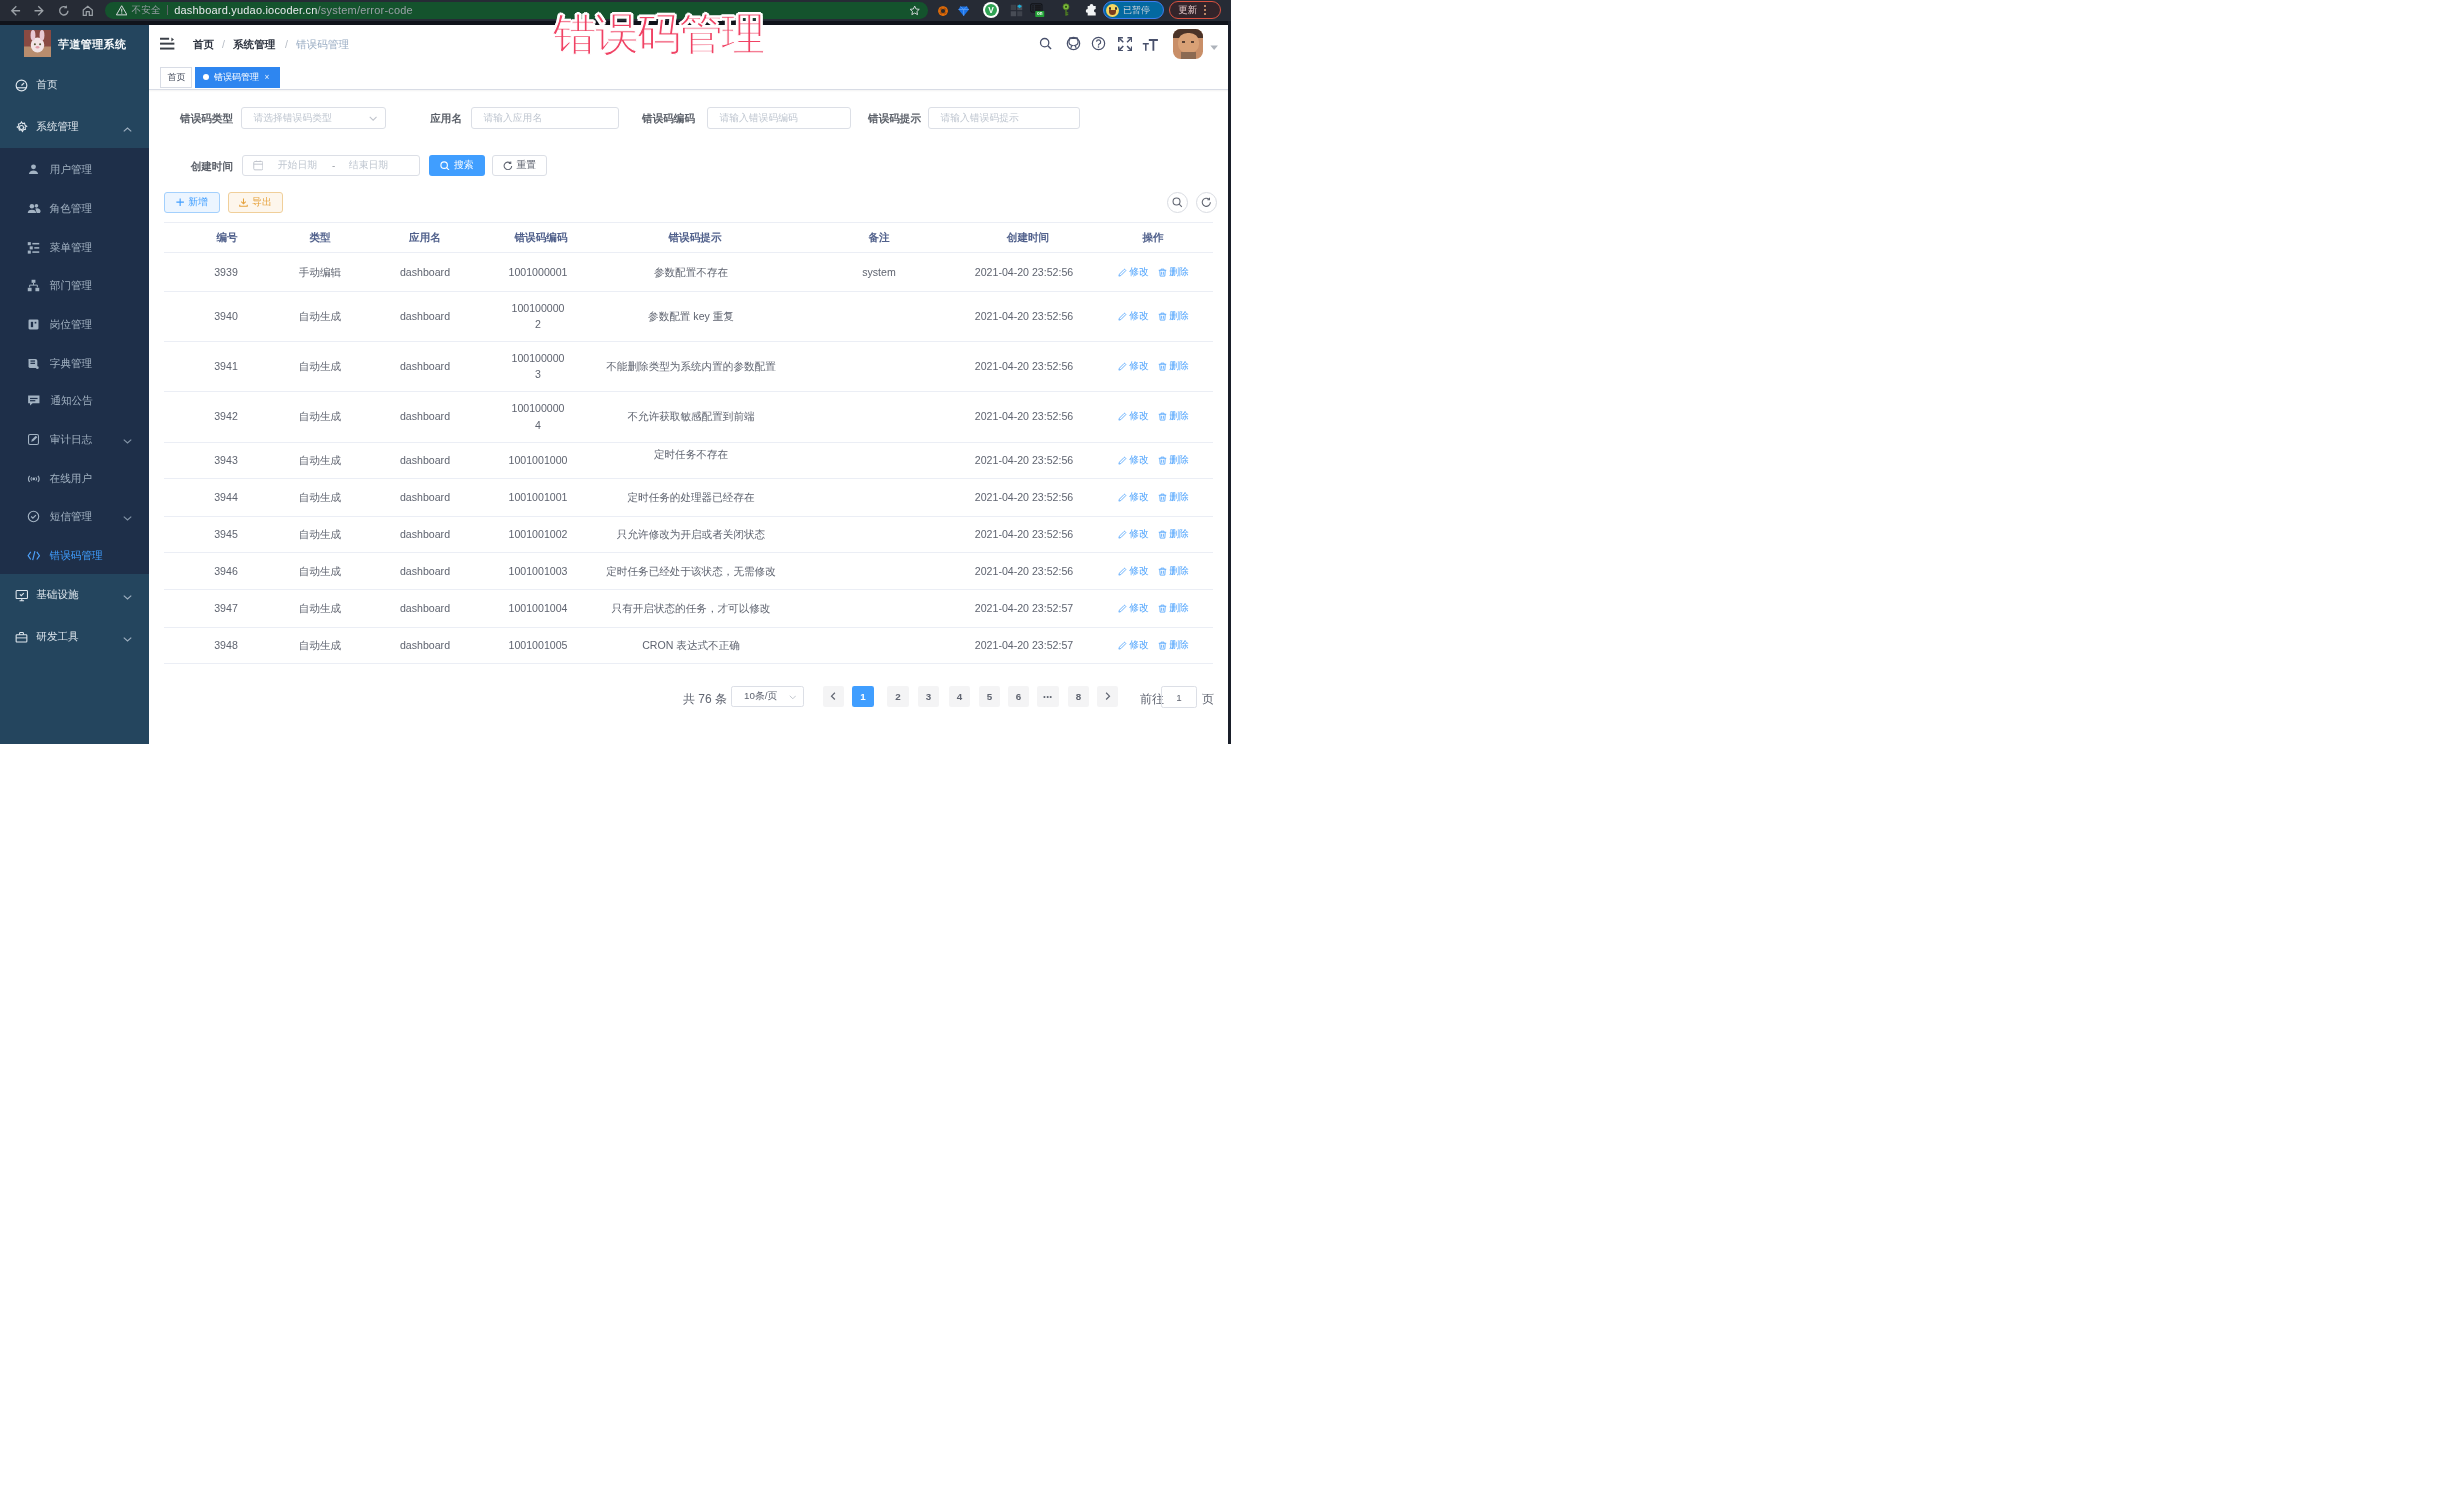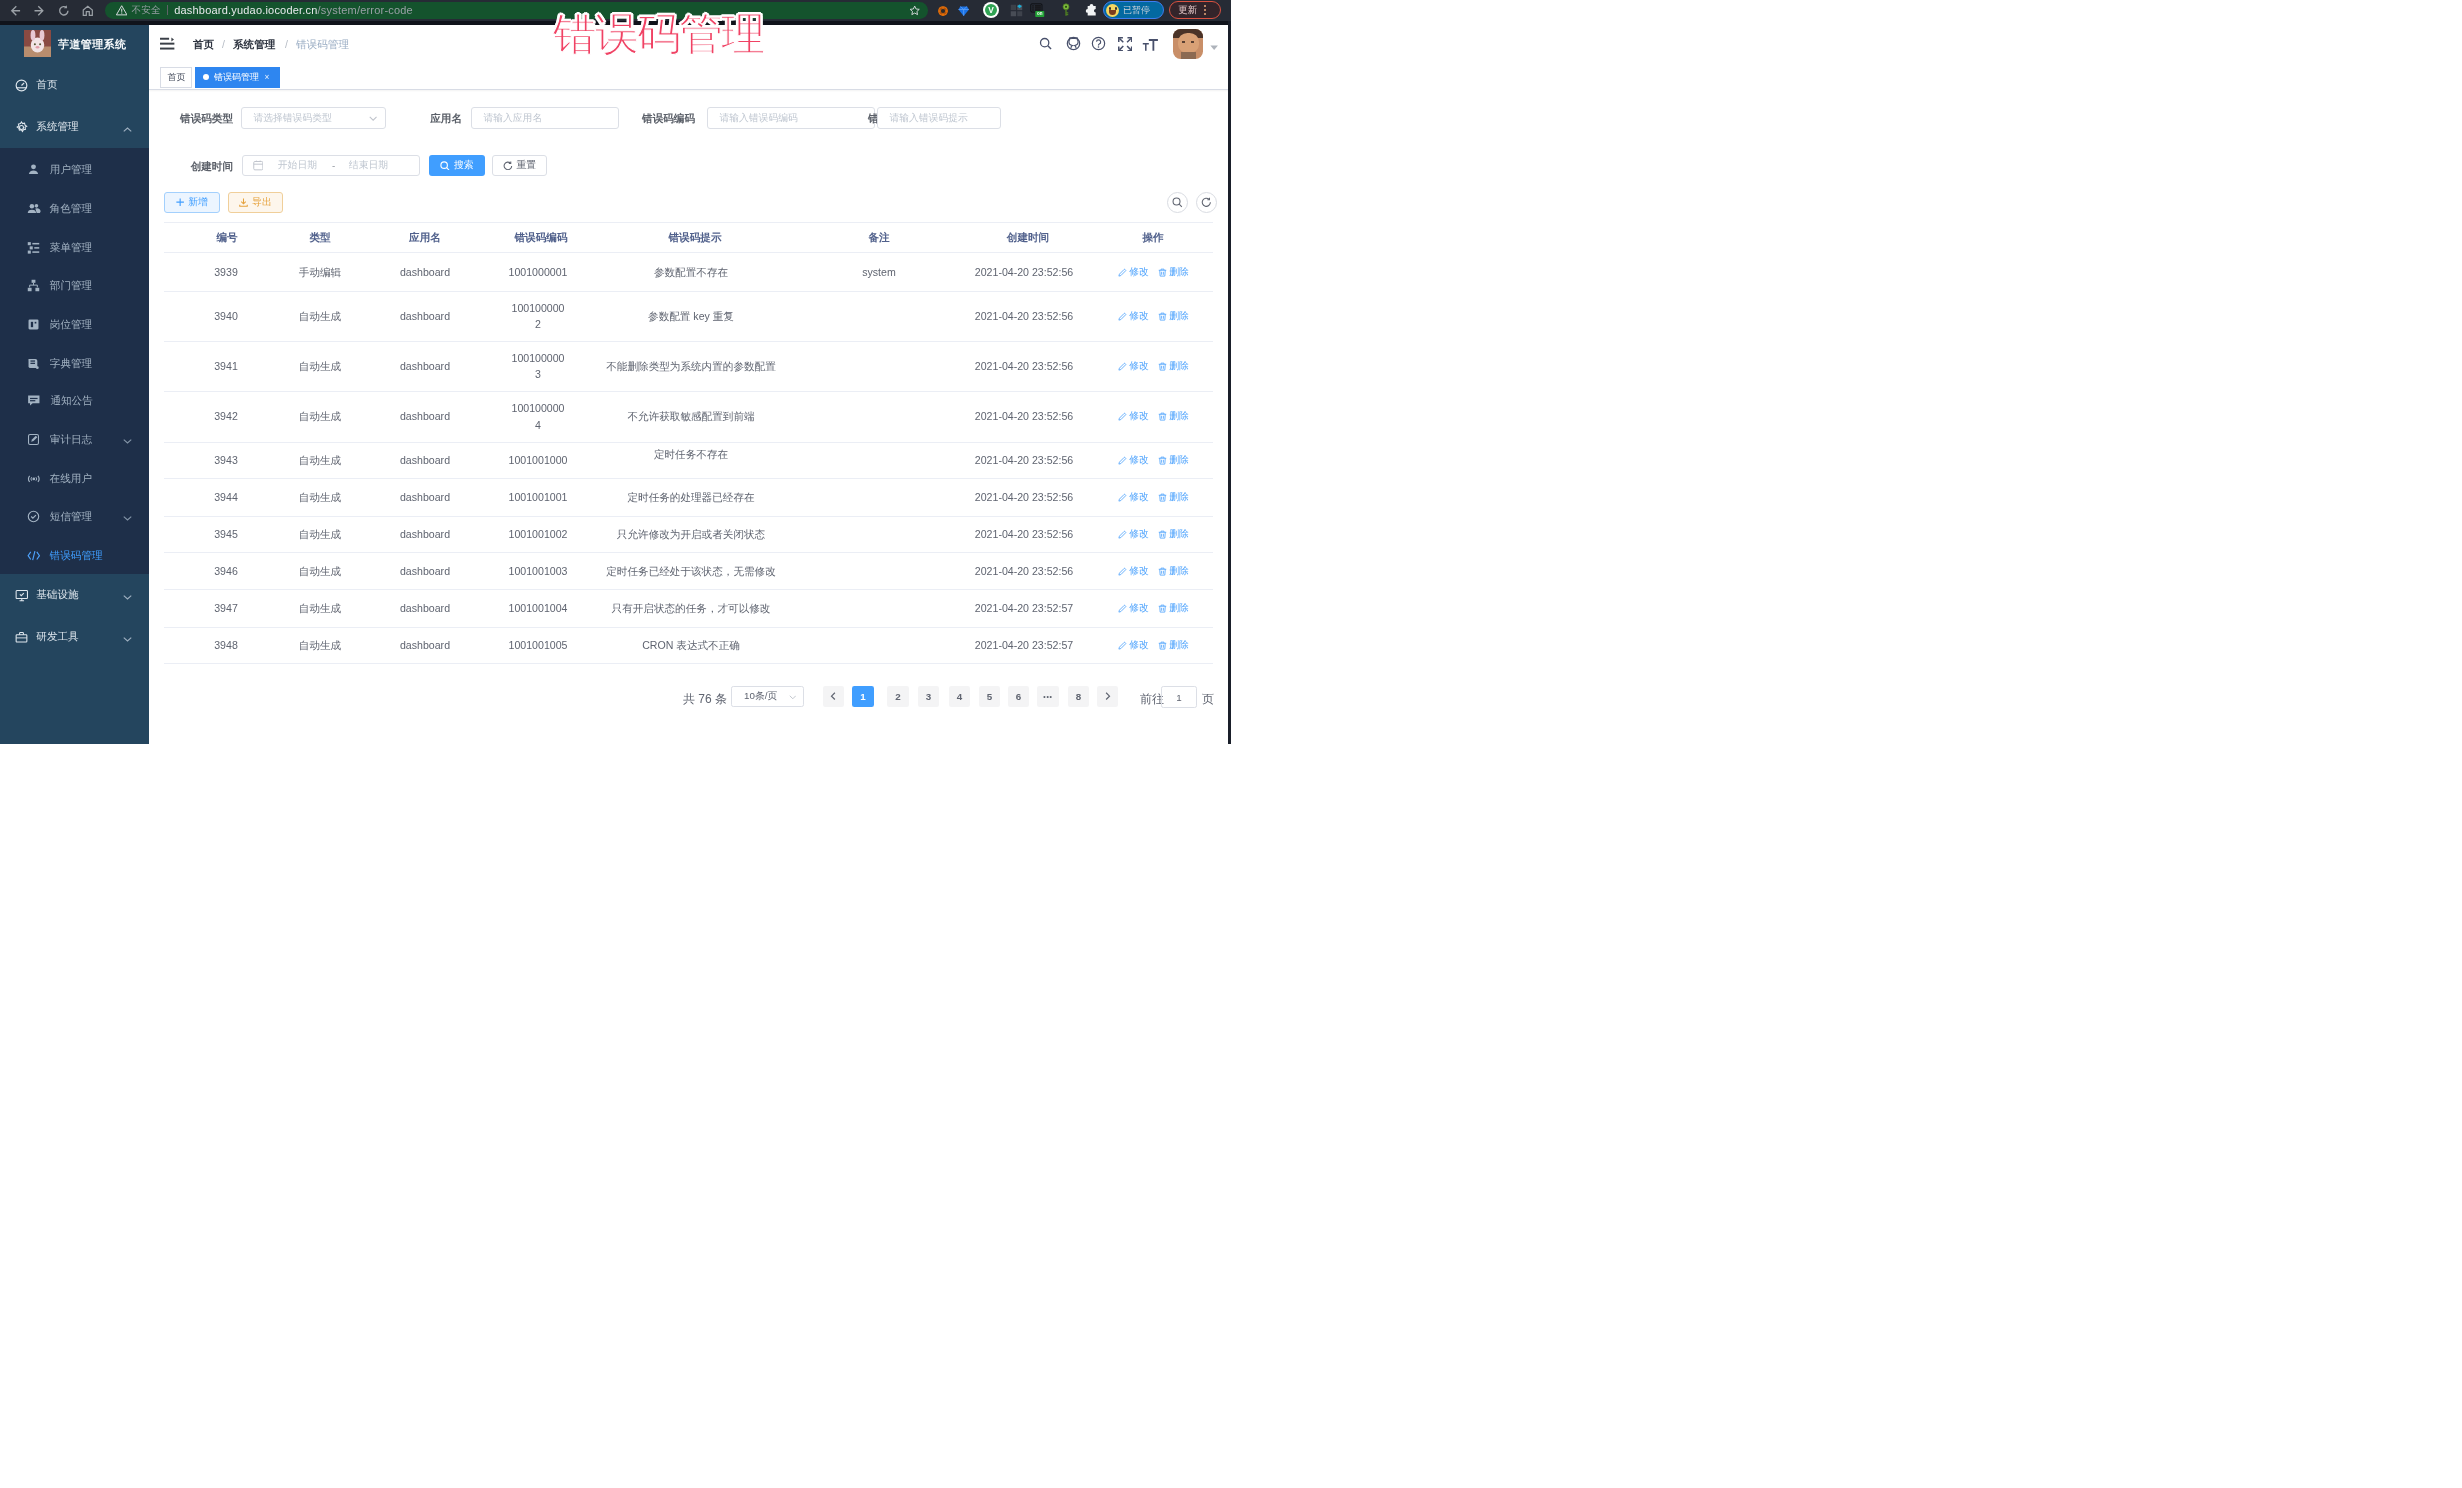--- a/index.html
+++ b/index.html
@@ -345,25 +345,25 @@
       <span style="margin-left:11.4px">请选择错误码类型</span>
 <svg style="position:absolute;right:7.6px;top:8.3px" width="8.3" height="5.3" viewBox="0 0 11 7">
         <path d="M1 1 L5.5 5.5 L10 1" stroke="#c0c4cc" stroke-width="1.4" fill="none"></path>
       </svg>
     </div>
 <div class="flabel" style="left:386px;top:107px;width:76px">应用名</div>
 <div class="finput" style="left:471px;top:107px;width:148px">
       <span style="margin-left:11.4px">请输入应用名</span>
     </div>
 <div class="flabel" style="left:604px;top:107px;width:91px">错误码编码</div>
-<div class="finput" style="left:707px;top:107px;width:168px">
+<div class="finput" style="left:707px;top:107px;width:144px">
       <span style="margin-left:11.4px">请输入错误码编码</span>
     </div>
 <div class="flabel" style="left:830px;top:107px;width:91px">错误码提示</div>
-<div class="finput" style="left:877px;top:107px;width:124px">
+<div class="finput" style="left:928px;top:107px;width:152px">
       <span style="margin-left:11.4px">请输入错误码提示</span>
     </div>
 <div class="flabel" style="left:142px;top:155px;width:91px">创建时间</div>
 <div class="finput" style="left:242px;top:155px;width:178px;height:21px">
 <svg style="margin-left:9.8px" width="10.6" height="10.6" viewBox="0 0 14 14">
         <rect x="1" y="2" width="12" height="11" rx="1.5" fill="none" stroke="#c0c4cc" stroke-width="1.3"></rect>
         <path d="M1 5.5 h12 M4.5 2 V0.8 M9.5 2 V0.8" stroke="#c0c4cc" stroke-width="1.3"></path>
       </svg>
 <span style="margin-left:14.4px">开始日期</span>
       <span style="margin-left:15px;margin-right:13.6px;color:#8a9099">-</span>

